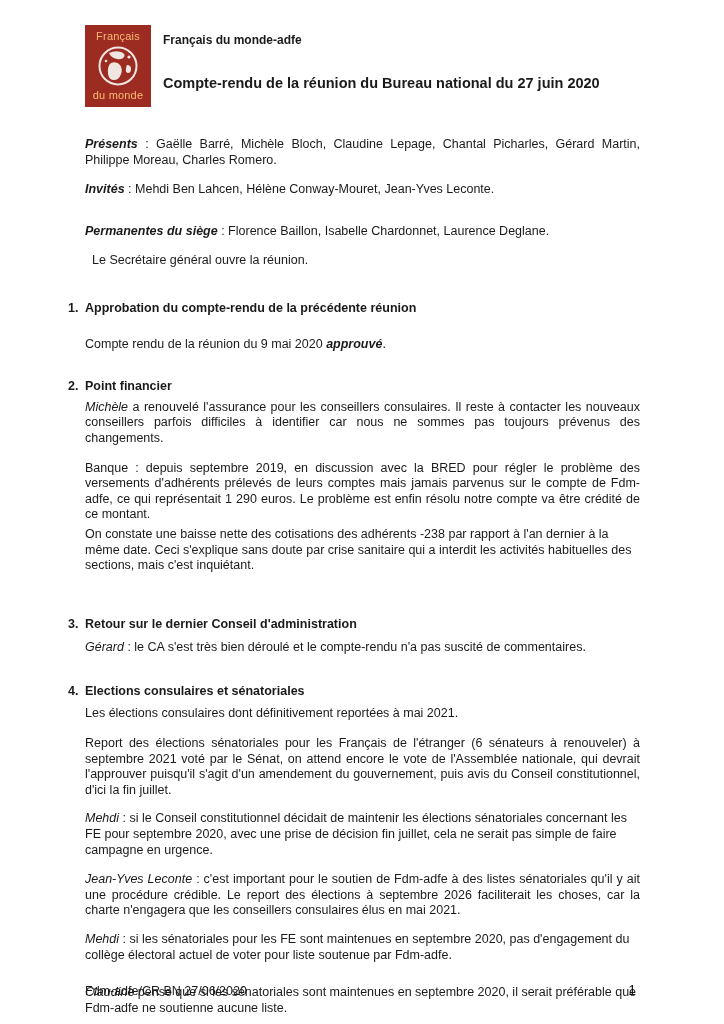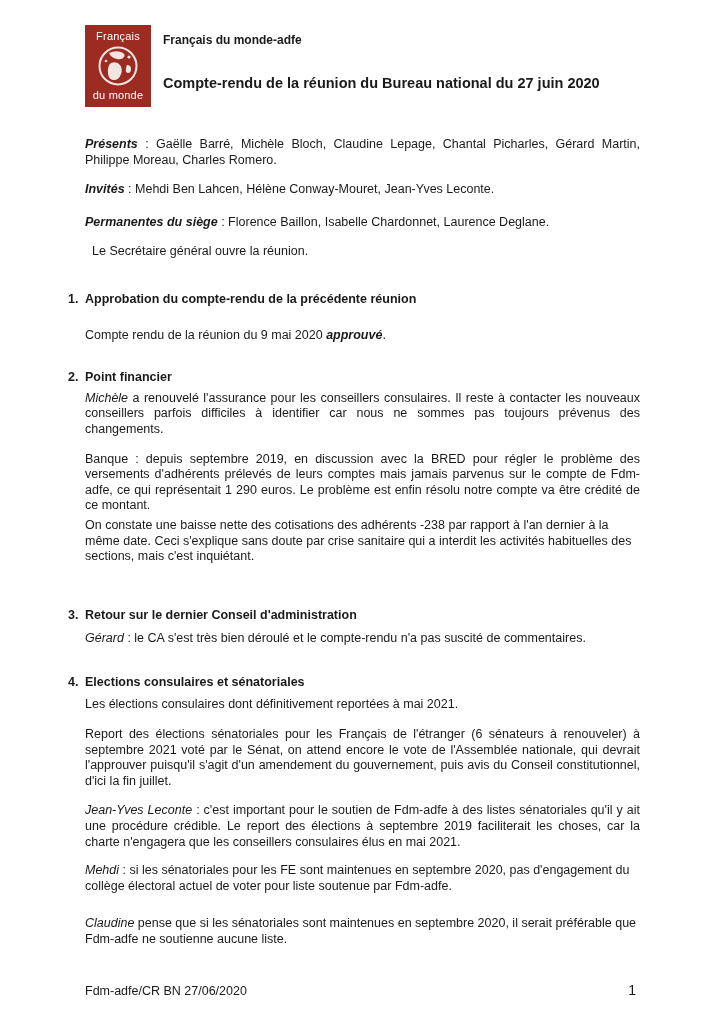--- a/index.html
+++ b/index.html
@@ -11,40 +11,40 @@
     position:relative;
     overflow:hidden;
   }
   .page { padding:25px 84px 0 85px; }
 
   
   .header { display:flex; align-items:flex-start; }
   .logo {
     width:66px; height:82px;
     background:#9c2b22;
-    color:#ffffff;
+    color:#fdba74;
     display:flex; flex-direction:column; align-items:center; justify-content:space-between;
     padding:5px 2px 6px 2px;
     flex-shrink:0;
   }
   .logo-top, .logo-bottom { font-size:11px; letter-spacing:0.2px; white-space:nowrap; }
   .globe { width:42px; height:42px; }
   .header-titles { margin-left:12px; padding-top:8px; }
   .org-title { font-weight:bold; font-size:12px; }
   .doc-title { font-weight:bold; font-size:14.5px; margin-top:28px; }
 
   
   p, .sec-heading { font-size:12.5px; line-height:15.6px; }
   .justify { text-align:justify; }
   b { font-weight:bold;font-style:italic; }
   i { font-style:italic; }
 
   .p-presents { margin-top:30px; }
   .p-invites { margin-top:14px; }
-  .p-permanentes { margin-top:17px; }
+  .p-permanentes { margin-top:26px; }
   .p-opening { margin-top:14px;margin-left:7px; }
 
   .sec-heading { display:flex; font-weight:bold; margin-left:-17px; }
   .sec-num { width:17px; flex-shrink:0; }
 
   .s1-h { margin-top:32px; }
   .s1-p1 { margin-top:20px; }
   .s2-h { margin-top:27px; }
   .s2-p1 { margin-top:5px; }
   .s2-p2 { margin-top:14px; }
@@ -126,21 +126,22 @@
     <p class="s3-p1"><i>Gérard</i><span> : le CA s'est très bien déroulé et le compte-rendu n'a pas suscité de commentaires.</span></p>
   </div>
 
   <div>
     <div class="sec-heading s4-h">
       <span class="sec-num">4.</span>
       <span>Elections consulaires et sénatoriales</span>
     </div>
     <p class="s4-p1">Les élections consulaires dont définitivement reportées à mai 2021.</p>
     <p class="s4-p2 justify">Report des élections sénatoriales pour les Français de l'étranger (6 sénateurs à renouveler) à septembre 2021 voté par le Sénat, on attend encore le vote de l'Assemblée nationale, qui devrait l'approuver puisqu'il s'agit d'un amendement du gouvernement, puis avis du Conseil constitutionnel, d'ici la fin juillet.</p>
-    <p class="s4-p4 justify"><i>Jean-Yves Leconte</i><span> : c'est important pour le soutien de Fdm-adfe à des listes sénatoriales qu'il y ait une procédure crédible. Le report des élections à septembre 2019 faciliterait les choses, car la charte n'engagera que les conseillers consulaires élus en mai 2021.</span></p>
+    <p class="s4-p3"><i>Mehdi</i><span> : si le Conseil constitutionnel décidait de maintenir les élections sénatoriales concernant les FE pour septembre 2020, avec une prise de décision fin juillet, cela ne serait pas simple de faire campagne en urgence.</span></p>
+    <p class="s4-p4 justify"><i>Jean-Yves Leconte</i><span> : c'est important pour le soutien de Fdm-adfe à des listes sénatoriales qu'il y ait une procédure crédible. Le report des élections à septembre 2026 faciliterait les choses, car la charte n'engagera que les conseillers consulaires élus en mai 2021.</span></p>
     <p class="s4-p5"><i>Mehdi</i><span> : si les sénatoriales pour les FE sont maintenues en septembre 2020, pas d'engagement du collège électoral actuel de voter pour liste soutenue par Fdm-adfe.</span></p>
     <p class="s4-p6"><i>Claudine</i><span> pense que si les sénatoriales sont maintenues en septembre 2020, il serait préférable que Fdm-adfe ne soutienne aucune liste.</span></p>
   </div>
 
 </div>
 
 <div class="footer-left">Fdm-adfe/CR BN 27/06/2020</div>
 <div class="footer-page">1</div>
 
 </body></html>

